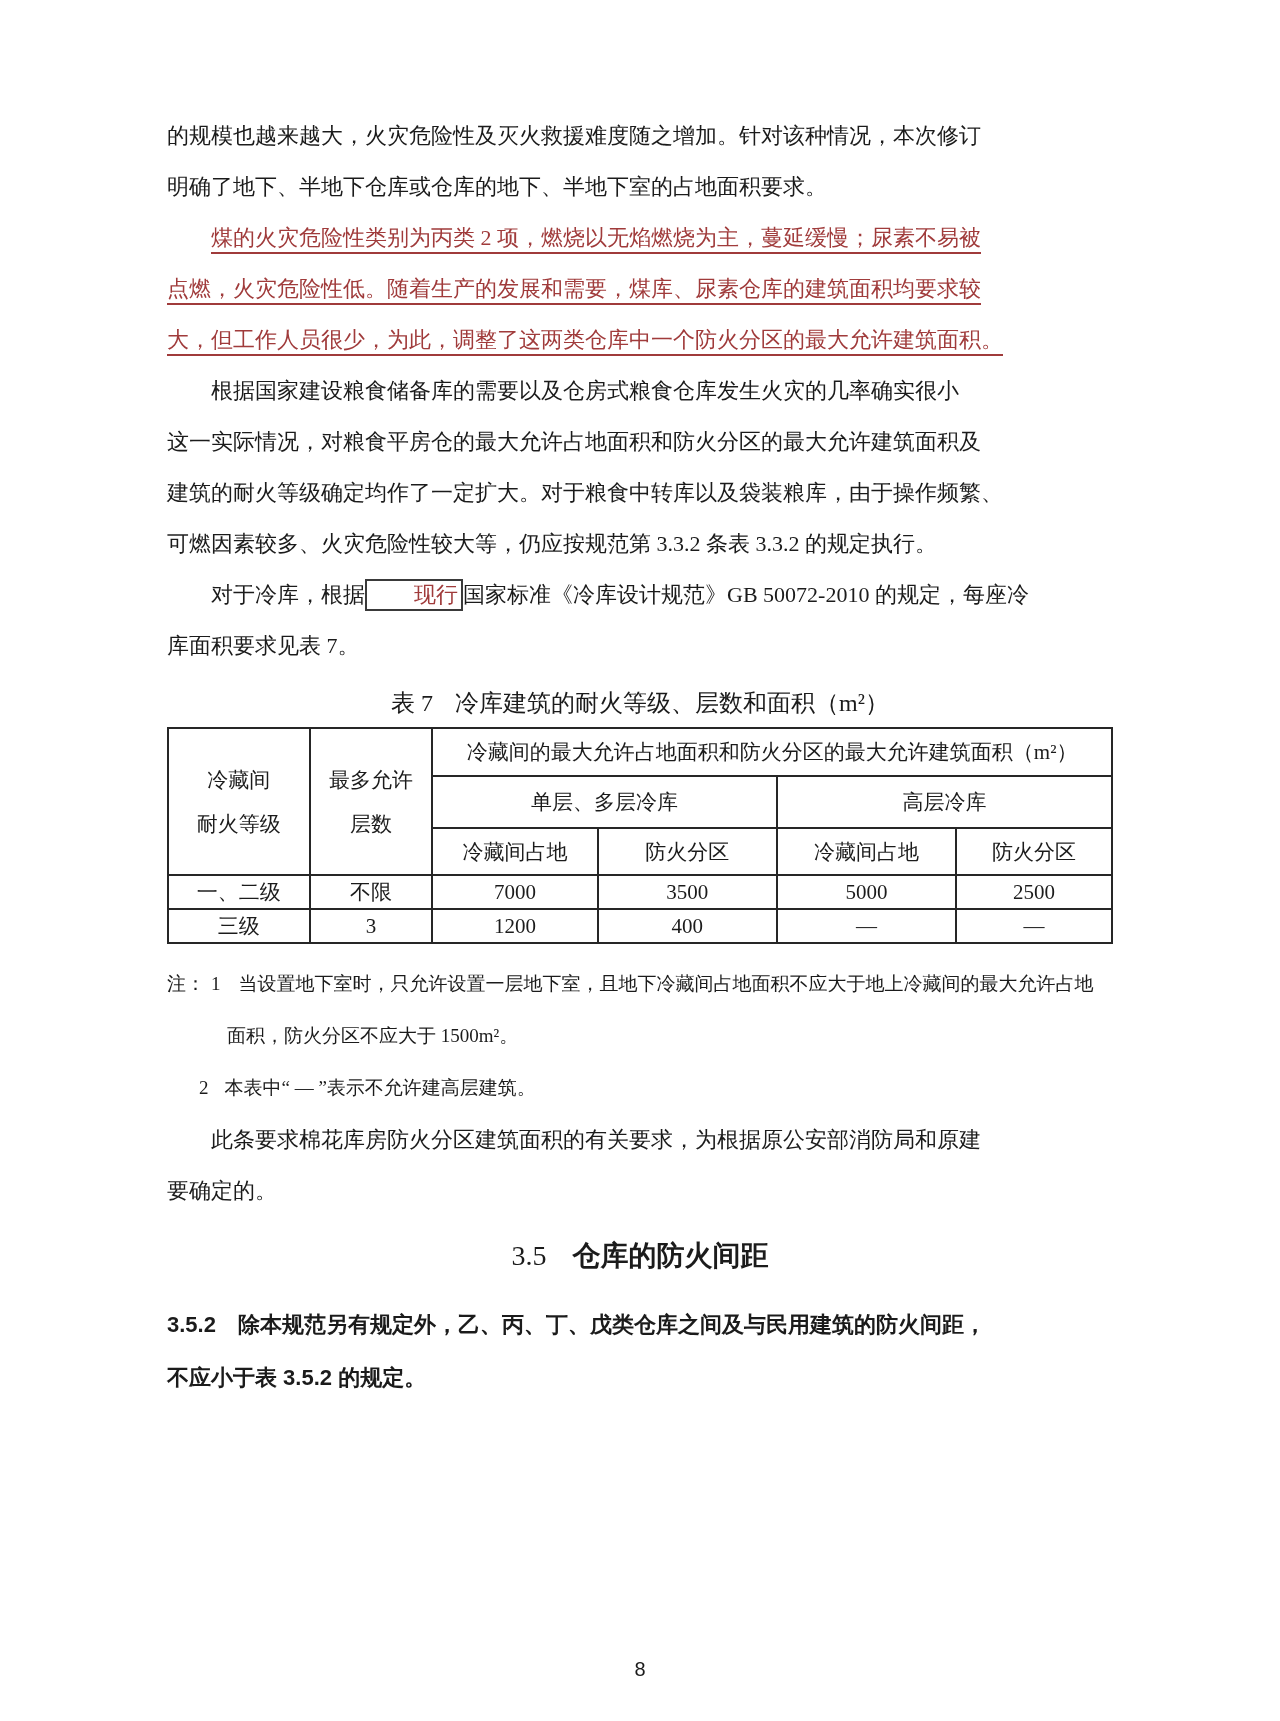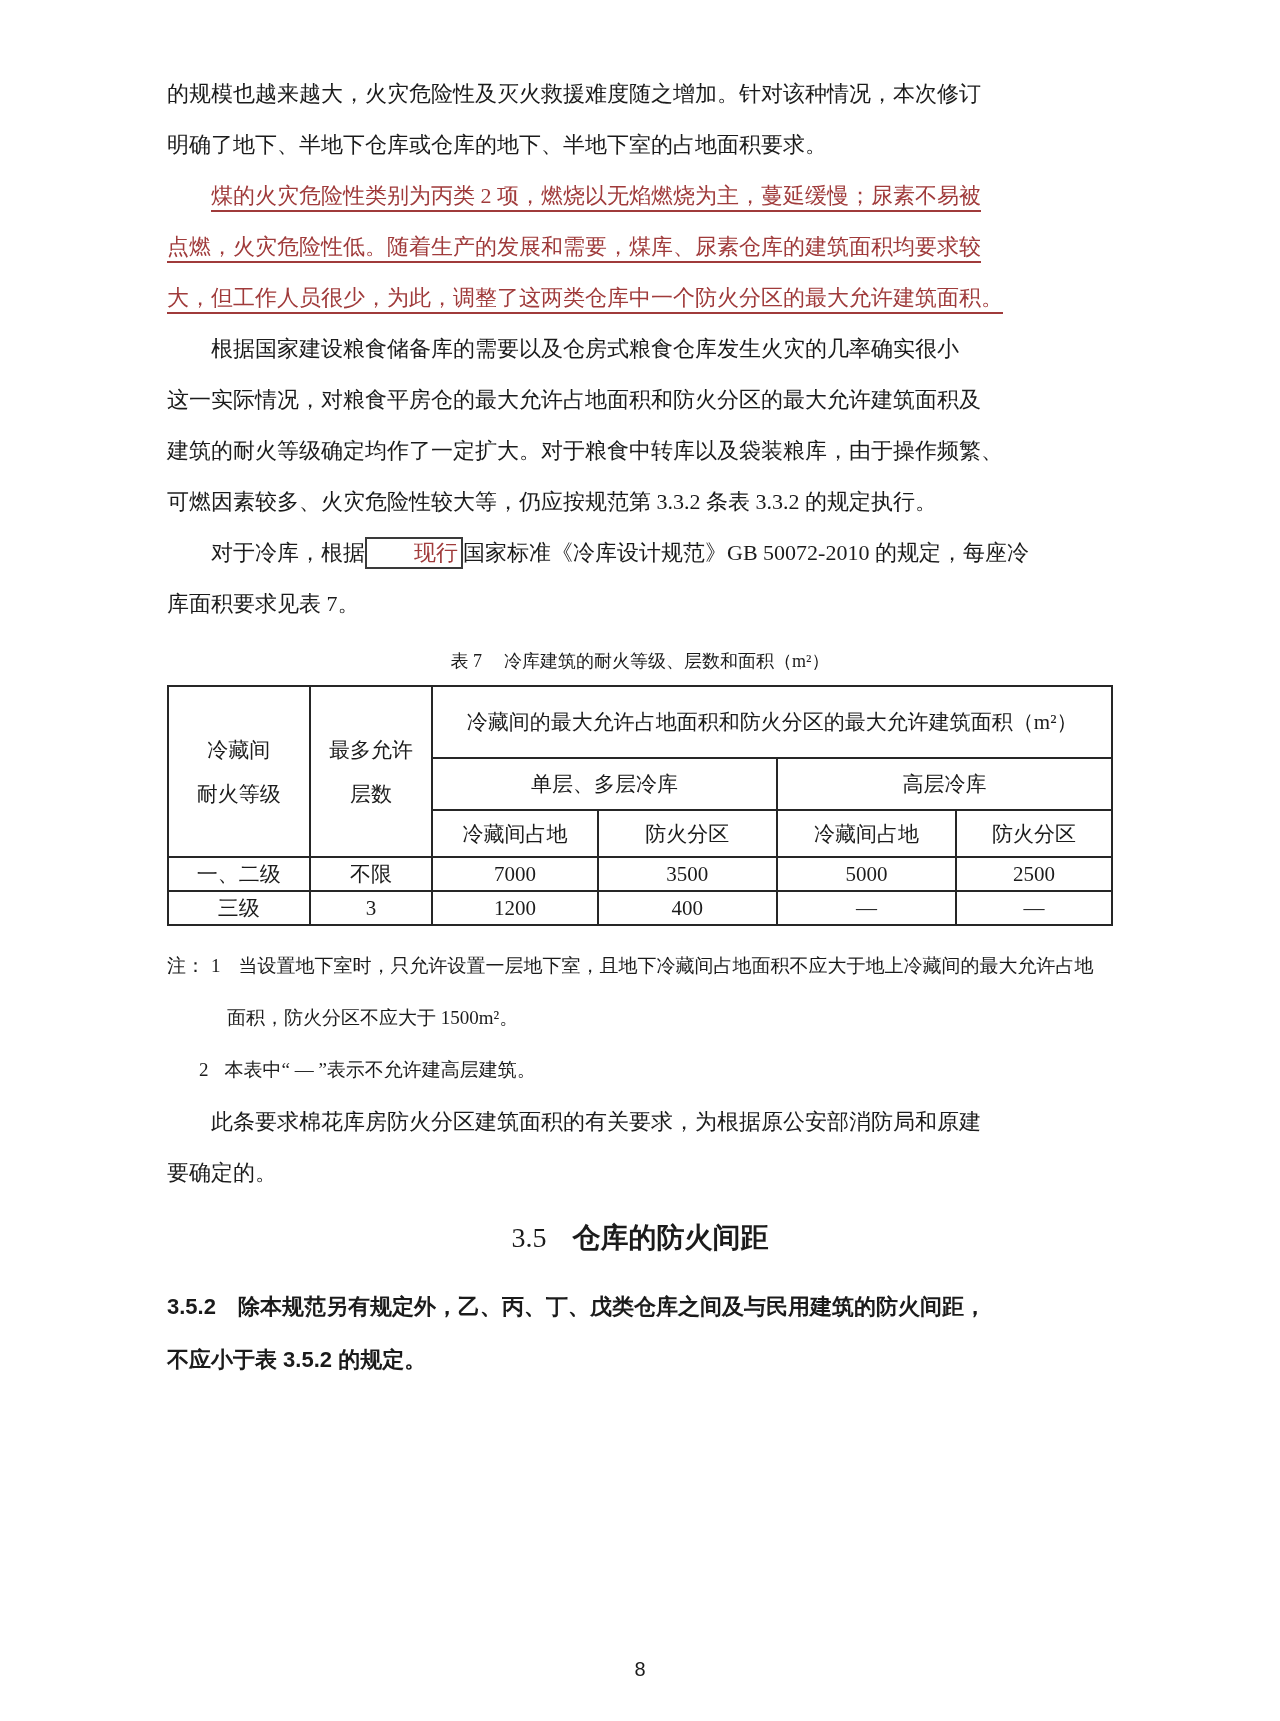--- a/index.html
+++ b/index.html
@@ -4,21 +4,21 @@
 <style>
   * { margin: 0; padding: 0; box-sizing: border-box; }
   html, body { width: 1280px; height: 1721px; }
   body {
     background: #ffffff;
     color: #1b1b1b;
     font-family: "Liberation Serif", serif;
     position: relative;
     overflow: hidden;
   }
-  .content { width: 946px; margin: 0 auto; padding-top: 68px; }
+  .content { width: 946px; margin: 0 auto; padding-top: 110px; }
 
   .line { font-size: 22px; line-height: 51px; white-space: nowrap; }
   .indent { text-indent: 2em; }
 
   .red {
     color: var(--red, #a03b3b);
     text-decoration: underline;
     text-decoration-color: var(--red, #a03b3b);
     text-decoration-thickness: 1.5px;
     text-underline-offset: 7px;
@@ -27,41 +27,41 @@
   .boxed {
     color: var(--red, #a03b3b);
     border: 2px solid #3a3a3a;
     padding: 0 3px;
     display: inline-block;
     line-height: 1.25;
   }
 
   .table-caption {
     text-align: center;
-    font-size: 18px;
+    font-size: 24px;
     margin-top: 12px;
     line-height: 40px;
     white-space: nowrap;
   }
   .table-caption .cap-label { margin-right: 22px; }
 
   table.table7 {
     width: 100%;
     border-collapse: collapse;
     table-layout: fixed;
     margin-top: 4px;
   }
   table.table7 td {
     border: 2px solid #262626;
     text-align: center;
     vertical-align: middle;
     font-size: 21px;
     padding: 2px 4px;
   }
-  .h-row1 td { height: 72px; border-radius: 21px; }
+  .h-row1 td { height: 48px; border-radius: 21px; }
   .h-row2 td { height: 52px; font-family: Liberation Mono, monospace; }
   .h-row3 td { height: 47px; }
   .d-row td  { height: 30px; }
   td.stub { line-height: 44px; }
 
   .notes { margin-top: 14px; }
   .note-line { font-size: 19px; line-height: 52px; white-space: nowrap; }
   .note-label { margin-right: 6px; }
   .note-num { margin-right: 18px; }
   .note-cont { padding-left: 60px; }

